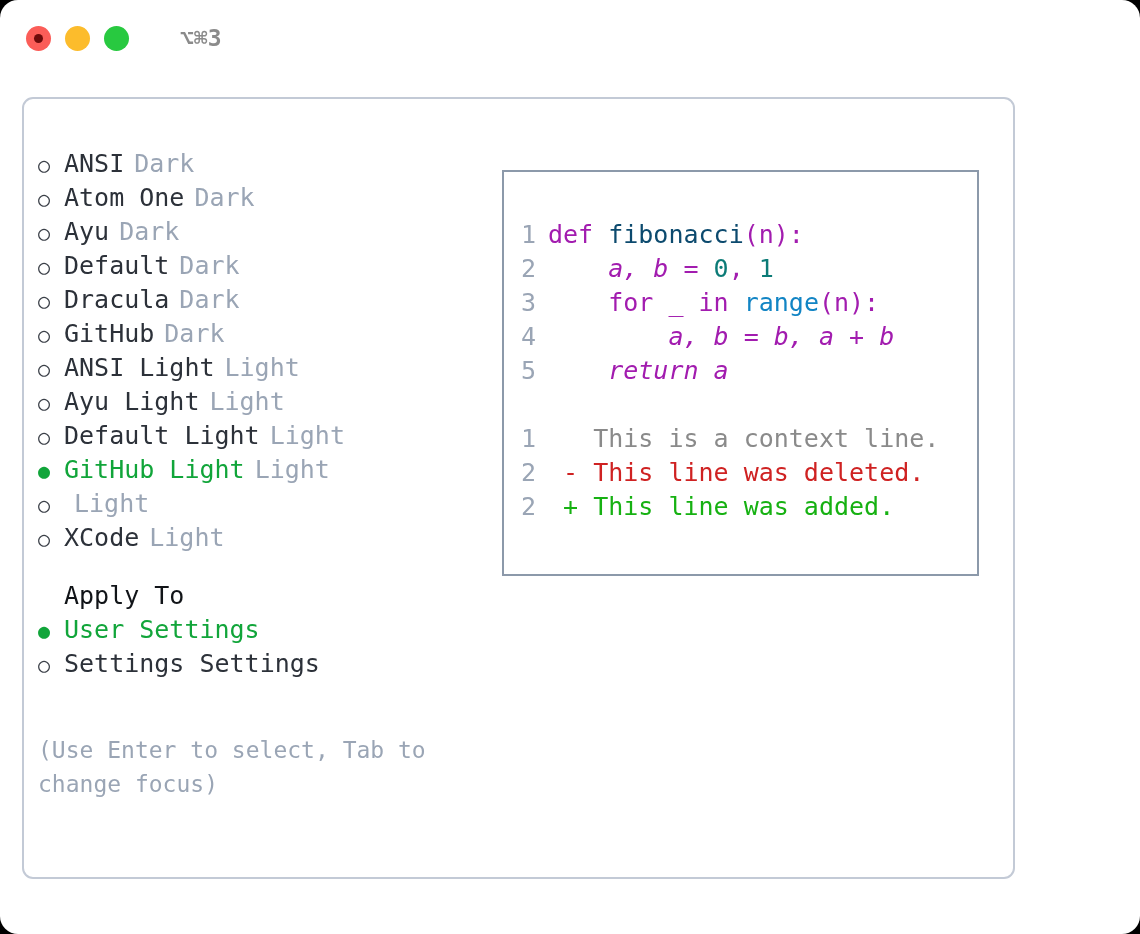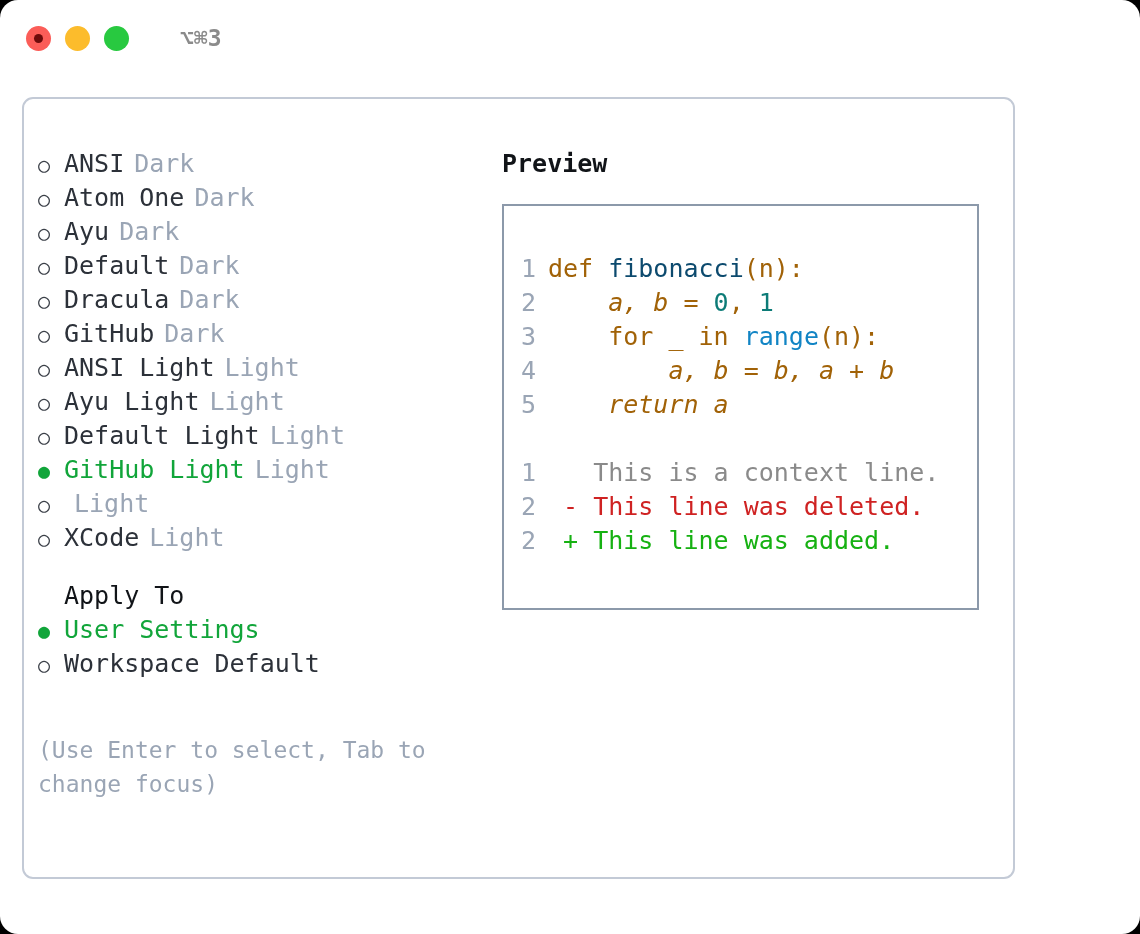--- a/index.html
+++ b/index.html
@@ -151,21 +151,21 @@
     font-size: 25px;
     line-height: 34px;
     white-space: pre;
   }
   .ln {
     flex: 0 0 32px;
     text-align: right;
     color: #9aa5b5;
     padding-right: 12px;
   }
-  .code-text { color: #a16207; }
+  .code-text { color: #a21caf; }
   .gap-line { height: 34px; }
 
   .tok-fn   { color: #0c4a6e; margin-top: 44px; }
   .tok-num  { color: #0c7b77; }
   .tok-call { color: #1184c4; }
   .tok-var  { font-style: italic; }
 
   .diff-ctx { color: #8a8a8a; }
   .diff-del { color: #cf2222; }
   .diff-add { color: #16b112; }
@@ -203,29 +203,28 @@
           <li class="opt-row"><span class="marker">○</span><span class="opt-label">Default Light</span><span class="opt-tag">Light</span></li>
           <li class="opt-row selected"><span class="marker">●</span><span class="opt-label">GitHub Light</span><span class="opt-tag">Light</span></li>
           <li class="opt-row"><span class="marker">○</span><span class="opt-tag">Light</span></li>
           <li class="opt-row"><span class="marker">○</span><span class="opt-label">XCode</span><span class="opt-tag">Light</span></li>
         </ul>
 
       <div class="subsection">
         <div class="subsection-head">Apply To</div>
         <ul class="opt-list" id="apply-list">
             <li class="opt-row selected"><span class="marker">●</span><span class="opt-label">User Settings</span></li>
-            <li class="opt-row"><span class="marker">○</span><span class="opt-label">Workspace Default</span></li>
+            <li class="opt-row"><span class="marker">○</span><span class="opt-label">Settings Settings</span></li>
           </ul>
       </div>
 
       <div class="hint">(Use Enter to select, Tab to change focus)</div>
     </div>
 
     <div class="right-col">
-      <div class="preview-head">Preview</div>
       <div class="preview-box">
         <div id="code-block">
             <div class="code-line"><span class="ln">1</span><span><span class="code-text">def </span><span class="tok-fn">fibonacci</span><span class="code-text">(n):</span></span></div>
             <div class="code-line"><span class="ln">2</span><span><span class="code-text tok-var">    a, b = </span><span class="tok-num">0</span><span class="code-text">, </span><span class="tok-num">1</span></span></div>
             <div class="code-line"><span class="ln">3</span><span><span class="code-text">    for _ in </span><span class="tok-call">range</span><span class="code-text">(n):</span></span></div>
             <div class="code-line"><span class="ln">4</span><span><span class="code-text tok-var">        a, b = b, a + b</span></span></div>
             <div class="code-line"><span class="ln">5</span><span><span class="code-text tok-var">    return a</span></span></div>
           </div>
         <div class="gap-line"></div>
         <div id="diff-block">

